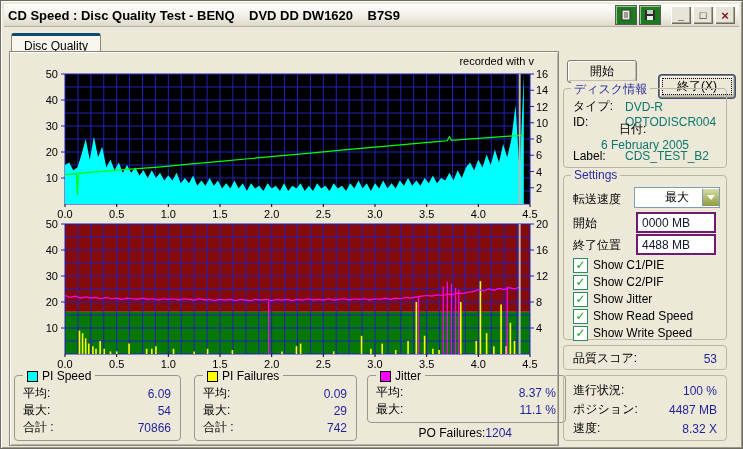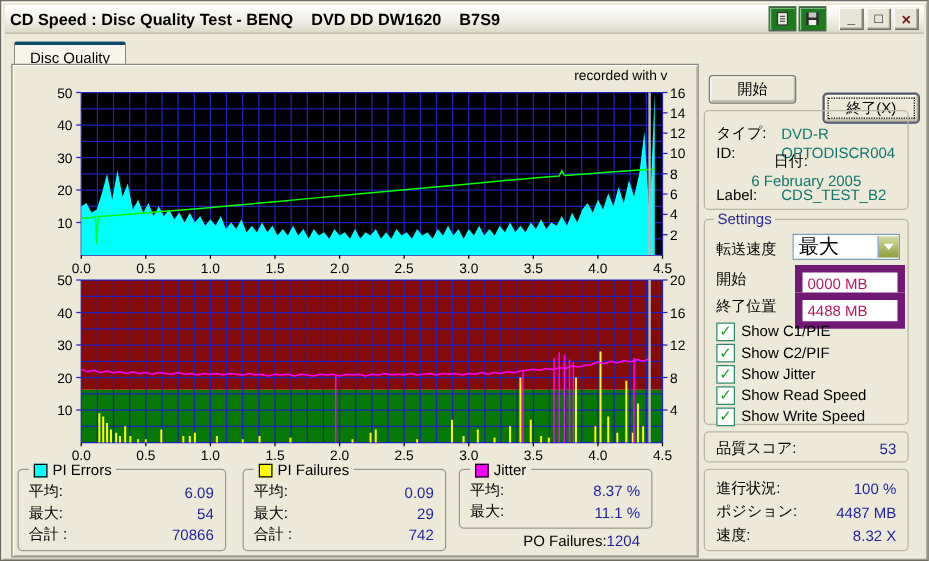--- a/index.html
+++ b/index.html
@@ -44,26 +44,26 @@
       box-shadow:inset 1px 1px 0 #FFFFFF, inset -1px -2px 0 #C2BFAE;
       display:flex;align-items:center;justify-content:center;font-size:12px;cursor:default;}
   .btn.focused{outline:1px dotted #000;outline-offset:-4px;box-shadow:inset 1px 1px 0 #FFFFFF, inset -1px -2px 0 #C2BFAE,0 0 0 1px #44507C;}
   .group{position:absolute;border:1px solid #B9B6A2;border-radius:4px;}
   .group .gtitle{position:absolute;top:-8px;left:7px;background:#ECE9D8;padding:0 3px;color:#2A2A9E;font-size:12px;}
   .frow{position:absolute;left:9px;right:9px;display:flex;align-items:center;}
   .flabel{width:52px;}
   .fvalue{color:#0f766e;}
   .rval{margin-left:auto;color:#1F1F9C;}
   .combo{position:absolute;width:84px;height:19px;background:#fff;border:1px solid #7F9DB9;display:flex;align-items:center;}
-  .combo .cval{flex:1;padding-left:4px;font-size:16px;}
+  .combo .cval{flex:1;padding-left:4px;font-size:12px;margin-left:26px;}
   .combo .cbtn{width:16px;height:17px;background:linear-gradient(#D6DCA4,#8E9C3C);border-left:1px solid #7F9DB9;
       display:flex;align-items:center;justify-content:center;}
   .combo .arrow{width:0;height:0;border-left:4px solid transparent;border-right:4px solid transparent;border-top:5px solid #fff;}
-  .tfield{position:absolute;width:72px;height:17px;background:#fff;border:6px solid #701a75;
-      font-size:12px;padding:0 0 0 4px;font-family:inherit;color:#be185d;}
+  .tfield{position:absolute;width:72px;height:17px;background:#fff;border:2px solid #701a75;
+      font-size:12px;padding:0 0 0 4px;font-family:inherit;color:#0f172a;}
   .cbrow{position:absolute;left:9px;display:flex;align-items:center;gap:5px;height:14px;}
   .cbox{width:13px;height:13px;background:#fff;border:1px solid #2E8A66;display:flex;align-items:center;justify-content:center;
       color:#14A01E;font-size:12px;font-weight:bold;line-height:1;}
 </style>
 </head>
 <body>
 
 <div class="win">
 
   <div class="titlebar">
@@ -343,21 +343,21 @@
           <text x="526" y="34" font-size="11" fill="#000">16</text>
           <line x1="520" y1="4" x2="524" y2="4" stroke="#2121BE"></line>
           <text x="526" y="8" font-size="11" fill="#000">20</text>
         </svg>
 
       <div class="stats">
 
         <div class="sbox" style="left:4px;top:5px;width:165px;height:64px;">
           <span class="legend">
             <span class="chip" style="background: rgb(0, 255, 255);"></span>
-            <span>PI Errors</span>
+            <span>PI Speed</span>
           </span>
           <div class="srow" style="top:10px;">
               <span>平均:</span>
               <span class="sval">6.09</span>
             </div>
           <div class="srow" style="top:27px;">
               <span>最大:</span>
               <span class="sval">54</span>
             </div>
           <div class="srow" style="top:44px;">
@@ -378,21 +378,21 @@
           <div class="srow" style="top:27px;">
               <span>最大:</span>
               <span class="sval">29</span>
             </div>
           <div class="srow" style="top:44px;">
               <span>合計 :</span>
               <span class="sval">742</span>
             </div>
         </div>
 
-        <div class="sbox" style="left:357px;top:5px;width:153px;height:46px;">
+        <div class="sbox" style="left:357px;top:5px;width:153px;height:46px;padding-left:44px;">
           <span class="legend">
             <span class="chip" style="background: rgb(255, 0, 255);"></span>
             <span>Jitter</span>
           </span>
           <div class="srow" style="top:9px;">
               <span>平均:</span>
               <span class="sval">8.37 %</span>
             </div>
           <div class="srow" style="top:26px;">
               <span>最大:</span>
@@ -406,20 +406,21 @@
         </div>
       </div>
     </div>
 
     <div class="right">
 
       <div class="btn" style="left:8px;top:9px;width:68px;">開始</div>
       <div class="btn focused" style="left:100px;top:24px;width:74px;">終了(X)</div>
 
       <div class="group" style="left:4px;top:37px;width:162px;height:78px;">
+        <span class="gtitle">ディスク情報</span>
         <div class="frow" style="top:9px;">
             <span class="flabel">タイプ:</span>
             <span class="fvalue">DVD-R</span>
           </div>
         <div class="frow" style="top:26px;">
             <span class="flabel">ID:</span>
             <span class="fvalue">OPTODISCR004</span>
           </div>
         <div class="frow" style="top:32px;flex-direction:column;">
             <span class="flabel">日付:</span>

